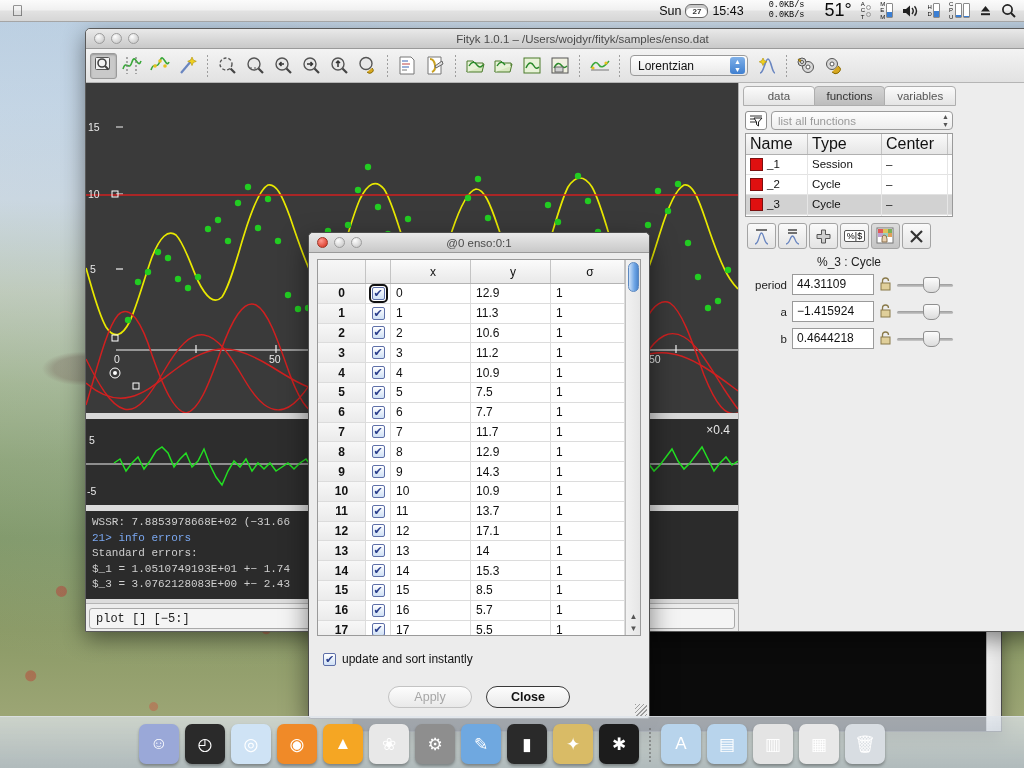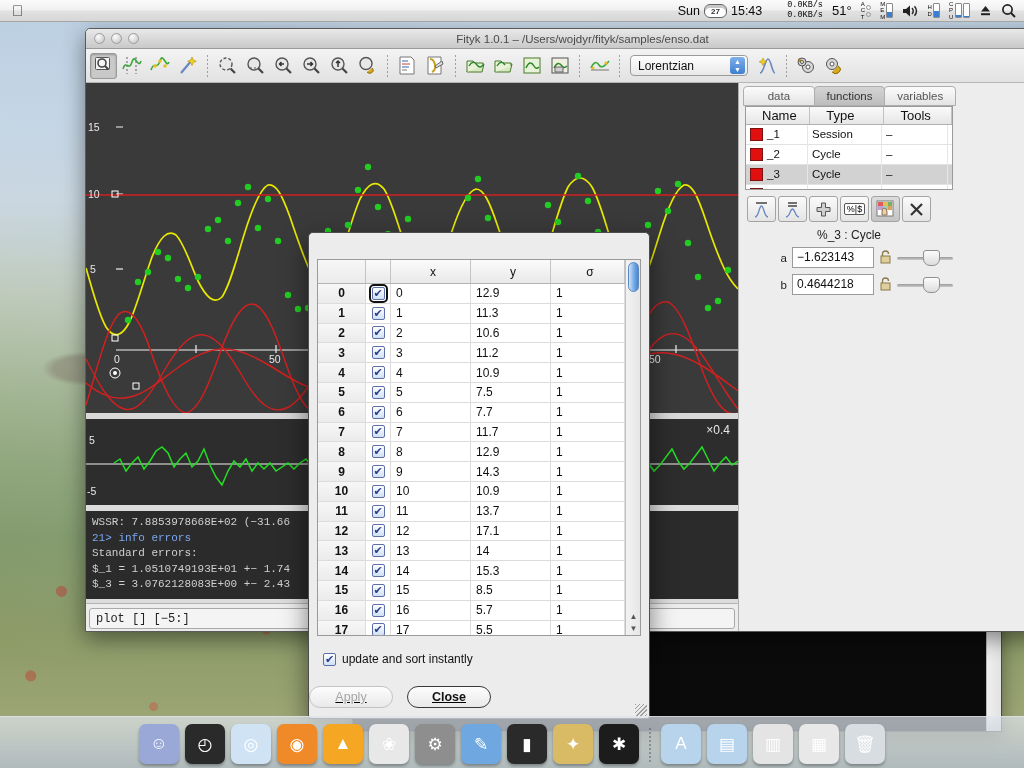--- a/index.html
+++ b/index.html
@@ -113,21 +113,21 @@
   .tab.active { background:linear-gradient(180deg,#d4d4d4,#bdbdbd); color:#333; }
   .filterbar { display:flex; align-items:center; gap:4px; margin:5px 6px 3px 6px; }
   .filt-ico { width:22px; height:19px; border:1px solid #8e8e8e; border-radius:3px; background:#fff;
     display:flex; align-items:center; justify-content:center;}
   .filt-combo { flex:1; height:19px; border:1px solid #9c9c9c; border-radius:4px;
     background:linear-gradient(180deg,#fdfdfd,#ededed); font-size:11.5px; color:#9a9a9a;
     display:flex; align-items:center; padding-left:6px; position:relative;}
   .filt-combo .sp { position:absolute; right:3px; font-size:7px; line-height:8px; color:#555; text-align:center;}
   .fn-table { margin:0 6px; border:1px solid #9a9a9a; background:#fff; height:84px; overflow:hidden;}
   .fn-head { display:flex; background:linear-gradient(180deg,#fafafa,#e6e6e6); border-bottom:1px solid #b0b0b0;}
-  .fn-head div { font-size:13px; padding:1px 4px; border-right:1px solid #c2c2c2; color:#111;margin-left:12px;}
+  .fn-head div { font-size:16px; padding:1px 4px; border-right:1px solid #c2c2c2; color:#111;}
   .fn-row { display:flex; height:20px; align-items:center; border-bottom:1px solid #e2e2e2;}
   .fn-row.sel { background:#d2d2d2; }
   .fn-row div { font-size:11.5px; padding:0 4px; border-right:1px solid #e6e6e6; height:20px; line-height:19px; color:#111;}
   .cw-name{width:62px;display:flex;align-items:center;gap:4px;}
   .cw-type{width:74px;} .cw-center{width:66px;}
   .swatch{width:13px;height:13px;border:1px solid #7a1010;}
   .fn-blank { background:#fff; height:100%; }
 
   .param-tools { display:flex; gap:2px; margin:6px 8px 2px 8px; align-items:center;}
   .ptb { width:29px; height:26px; border:1px solid #a4a4a4; border-radius:3px;
@@ -177,21 +177,21 @@
   .g-row.first .chk { outline:2px solid #111; outline-offset:1px; }
   .vscroll { width:15px; background:linear-gradient(90deg,#f2f2f2,#e6e6e6);
     border-left:1px solid #c0c0c0; position:relative;}
   .vscroll .thumb { position:absolute; top:2px; left:2px; width:11px; height:30px; border-radius:6px;
     background:linear-gradient(90deg,#cfe2f8,#6fa6e6 60%,#4d86cc); border:1px solid #5c88c0;}
   .vscroll .arrow { position:absolute; left:2px; width:11px; height:11px; font-size:8px;
     text-align:center; line-height:11px; color:#555;}
   .dd-update { position:absolute; left:14px; bottom:52px; display:flex; align-items:center; gap:6px;
     font-size:12px; color:#111;}
   .dd-btns { position:absolute; left:0; right:0; bottom:10px; display:flex;
-    gap:14px;text-decoration:underline; }
+    justify-content:center; gap:14px; }
   .dd-btn { width:84px; height:22px; border-radius:11px; border:1px solid #8d8d8d;
     background:linear-gradient(180deg,#fdfdfd,#e9e9e9); font-size:12.5px; color:#111;
     display:flex; align-items:center; justify-content:center;}
   .dd-btn.disabled { color:#a6a6a6; border-color:#c3c3c3;}
   .dd-btn.default { border-color:#3a3a3a; border-width:1.5px; font-weight:bold;}
   .grip { position:absolute; right:2px; bottom:2px; width:12px; height:12px;
     background:repeating-linear-gradient(135deg,#9c9c9c 0 1px,transparent 1px 3px);}
 
   
   #term { position:absolute; left:352px; top:104px; width:650px; height:628px;
@@ -609,26 +609,40 @@
         </div>
       </div>
 
       <div class="side-col">
         <div class="tabs" id="tabs-box">
             <div class="tab">data</div>
             <div class="tab active">functions</div>
             <div class="tab">variables</div>
           </div>
 
+        <div class="filterbar">
+          <div class="filt-ico">
+            <svg width="15" height="13" viewBox="0 0 15 13">
+              <line x1="1" y1="2" x2="13" y2="2" stroke="#333"></line>
+                <line x1="1" y1="5" x2="11" y2="5" stroke="#333"></line>
+              <line x1="1" y1="8" x2="9" y2="8" stroke="#333"></line>
+              <path d="M5 4 L13 4 L9.5 8 L9.5 12 L7.5 10.5 L7.5 8z" fill="#fff" stroke="#222"></path>
+            </svg>
+          </div>
+          <div class="filt-combo">
+            <span>list all functions</span>
+            <span class="sp">▲<br>▼</span>
+          </div>
+        </div>
 
         <div class="fn-table">
           <div class="fn-head">
             <div class="cw-name">Name</div>
             <div class="cw-type">Type</div>
-            <div class="cw-center">Tools</div>
+            <div class="cw-center">Center</div>
           </div>
           <div id="fn-rows">
               <div class="fn-row">
                 <div class="cw-name">
                   <span class="swatch" style="background:#e01010"></span>
                   <span>_1</span>
                 </div>
                 <div class="cw-type">Session</div>
                 <div class="cw-center">–</div>
               </div>
@@ -698,22 +712,34 @@
             <svg width="17" height="17" viewBox="0 0 17 17">
               <line x1="3" y1="3" x2="14" y2="14" stroke="#333" stroke-width="2.2"></line>
               <line x1="14" y1="3" x2="3" y2="14" stroke="#333" stroke-width="2.2"></line>
             </svg>
           </div>
         </div>
 
         <div class="param-title">%_3 : Cycle</div>
         <div id="param-rows">
             <div class="prow">
+              <span class="plab">period</span>
+              <span class="pval">44.31109</span>
+              <span class="plock"><svg width="13" height="15" viewBox="0 0 13 15">
+                  <path d="M3.5 6 V4 a3 3 0 0 1 6 0" fill="none" stroke="#8a7a4a" stroke-width="1.3"></path>
+                  <rect x="2" y="6" width="9" height="7" fill="#e0cf9a" stroke="#8a7a4a"></rect>
+                </svg></span>
+              <span class="pslider">
+                <span class="track"></span>
+                <span class="knob"></span>
+              </span>
+            </div>
+            <div class="prow">
               <span class="plab">a</span>
-              <span class="pval">−1.623143</span>
+              <span class="pval">−1.415924</span>
               <span class="plock"><svg width="13" height="15" viewBox="0 0 13 15">
                   <path d="M3.5 6 V4 a3 3 0 0 1 6 0" fill="none" stroke="#8a7a4a" stroke-width="1.3"></path>
                   <rect x="2" y="6" width="9" height="7" fill="#e0cf9a" stroke="#8a7a4a"></rect>
                 </svg></span>
               <span class="pslider">
                 <span class="track"></span>
                 <span class="knob"></span>
               </span>
             </div>
             <div class="prow">
@@ -728,20 +754,28 @@
                 <span class="knob"></span>
               </span>
             </div>
           </div>
 
       </div>
     </div>
   </div>
 
   <div id="datadlg">
+    <div class="titlebar">
+      <div class="tb-dots">
+        <div class="tb-dot dd-close"></div>
+        <div class="tb-dot"></div>
+        <div class="tb-dot"></div>
+      </div>
+      <div class="tb-title">@0 enso:0:1</div>
+    </div>
 
     <div class="grid-wrap">
       <div class="grid">
         <div class="g-head">
           <div class="c-idx"></div>
           <div class="c-chk"></div>
           <div class="c-x" style="justify-content:center !important;">x</div>
           <div class="c-y" style="justify-content:center !important;">y</div>
           <div class="c-s" style="justify-content:center !important;">σ</div>
         </div>
@@ -934,21 +968,21 @@
     <div id="menubar-right">
       <div class="mb-date">
         <span>Sun</span>
         <span class="cal-ico">27</span>
         <span>15:43</span>
       </div>
       <div class="net-speed">
         <div>0.0KB/s</div>
         <div>0.0KB/s</div>
       </div>
-      <span style="font-size:13px;">51°</span>
+      <span style="font-size:18px;margin-left:11px;">51°</span>
       <div class="mon">
         <span class="vlabel">A<br>C<br>T</span>
         <div class="dot-col">
           <span class="dot"></span>
             <span class="dot"></span>
         </div>
       </div>
       <div class="mon">
         <span class="vlabel">M<br>E<br>M</span>
         <span class="bar-gauge">

